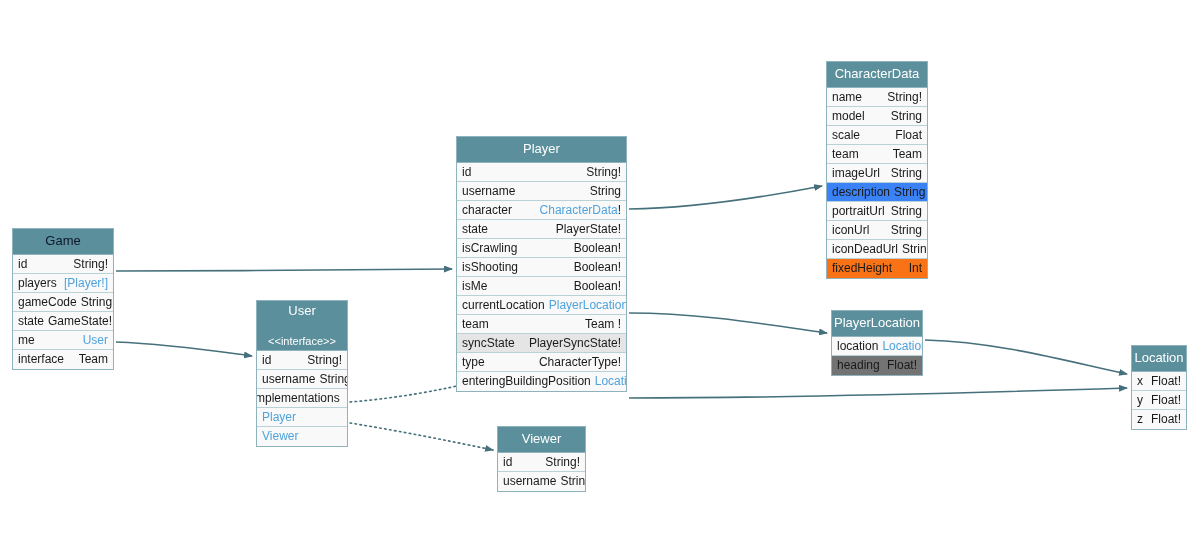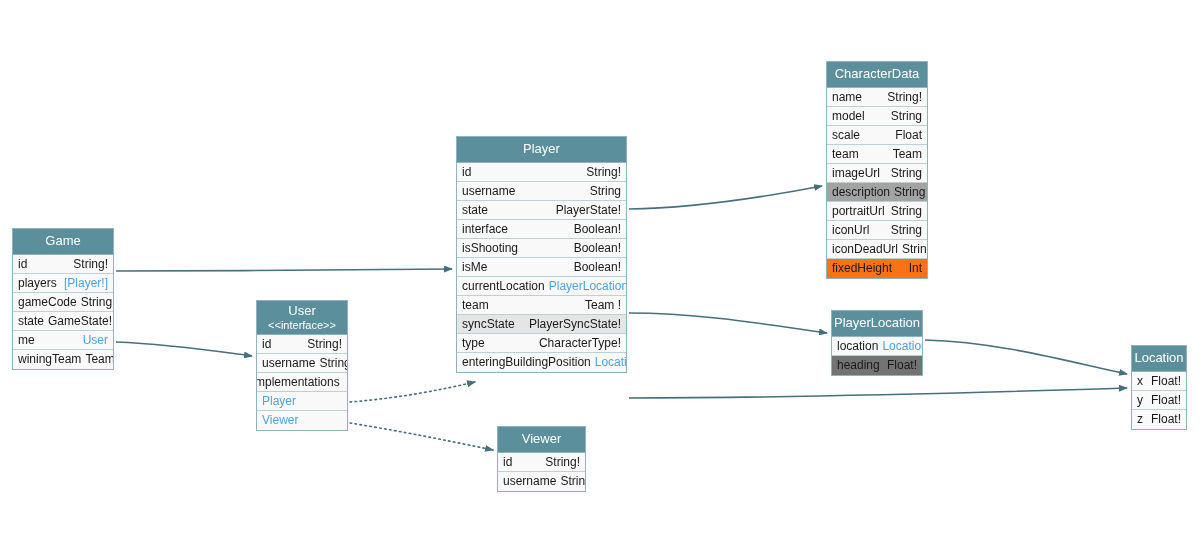--- a/index.html
+++ b/index.html
@@ -42,20 +42,21 @@
     white-space: nowrap;
     overflow: hidden;
   }
   .entity-header.two-line {
     padding: 3px 2px 2px 2px;
   }
   .entity-header .sub {
     display: block;
     font-size: 11px;
     line-height: 1.15;
+    margin-top: 16px;
   }
   .entity-header .title-main {
     display: block;
     line-height: 1.15;
   }
   .row {
     box-sizing: border-box;
     height: 19px;
     border-bottom: 1px solid #b9d2d8;
     background: #f9f9f9;
@@ -117,21 +118,21 @@
         <path d="M 629 209 C 700 208, 770 196, 822 186" fill="none" stroke="#46707b" stroke-width="1.6" marker-end="url(#arrowhead)"></path>
         <path d="M 629 313 C 700 313, 770 325, 827 333" fill="none" stroke="#46707b" stroke-width="1.6" marker-end="url(#arrowhead)"></path>
         <path d="M 629 398 C 800 398, 1000 392, 1127 388" fill="none" stroke="#46707b" stroke-width="1.6" marker-end="url(#arrowhead)"></path>
         <path d="M 925 340 C 1000 342, 1070 362, 1127 374" fill="none" stroke="#46707b" stroke-width="1.6" marker-end="url(#arrowhead)"></path>
         <path d="M 350 402 C 400 398, 440 390, 475 382" fill="none" stroke="#46707b" stroke-width="1.6" stroke-dasharray="1.6 3.4" stroke-linecap="round" marker-end="url(#arrowhead-dotted)"></path>
         <path d="M 350 423 C 400 431, 450 441, 493 450" fill="none" stroke="#46707b" stroke-width="1.6" stroke-dasharray="1.6 3.4" stroke-linecap="round" marker-end="url(#arrowhead-dotted)"></path>
       </g>
   </svg>
   <div id="entity-layer">
       <div class="entity" style="left: 12px; top: 228px; width: 102px;">
-        <div class="entity-header" style="background: rgb(91, 143, 156); color: #ffffff;">
+        <div class="entity-header" style="background: rgb(91, 143, 156); color: #0f172a;">
           <span class="title-main">Game</span>
         </div>
         <div class="row" style="border-bottom-color: rgb(185, 210, 216); background: rgb(249, 249, 249);">
           <span class="fname">id</span>
           <span class="ftype type-plain">String!</span>
         </div>
         <div class="row" style="border-bottom-color: rgb(185, 210, 216); background: rgb(249, 249, 249);">
           <span class="fname">players</span>
           <span class="ftype"><span class="type-link">[Player!]</span></span>
         </div>
@@ -141,21 +142,21 @@
         </div>
         <div class="row" style="border-bottom-color: rgb(185, 210, 216); background: rgb(249, 249, 249);">
           <span class="fname">state</span>
           <span class="ftype type-plain">GameState!</span>
         </div>
         <div class="row" style="border-bottom-color: rgb(185, 210, 216); background: rgb(249, 249, 249);">
           <span class="fname">me</span>
           <span class="ftype"><span class="type-link">User</span></span>
         </div>
         <div class="row" style="border-bottom-color: rgb(185, 210, 216); background: rgb(249, 249, 249);">
-          <span class="fname">winingTeam</span>
+          <span class="fname">interface</span>
           <span class="ftype type-plain">Team</span>
         </div>
       </div>
       <div class="entity" style="left: 256px; top: 300px; width: 92px;">
         <div class="entity-header two-line" style="background: rgb(91, 143, 156); color: rgb(255, 255, 255);">
           <span class="title-main">User</span>
           <span class="sub">&lt;&lt;interface&gt;&gt;</span>
         </div>
         <div class="row" style="border-bottom-color: rgb(185, 210, 216); background: rgb(249, 249, 249);">
           <span class="fname">id</span>
@@ -181,25 +182,29 @@
         </div>
         <div class="row" style="border-bottom-color: rgb(185, 210, 216); background: rgb(249, 249, 249);">
           <span class="fname">id</span>
           <span class="ftype type-plain">String!</span>
         </div>
         <div class="row" style="border-bottom-color: rgb(185, 210, 216); background: rgb(249, 249, 249);">
           <span class="fname">username</span>
           <span class="ftype type-plain">String</span>
         </div>
         <div class="row" style="border-bottom-color: rgb(185, 210, 216); background: rgb(249, 249, 249);">
+          <span class="fname">character</span>
+          <span class="ftype"><span class="type-link">CharacterData</span><span class="bang">!</span></span>
+        </div>
+        <div class="row" style="border-bottom-color: rgb(185, 210, 216); background: rgb(249, 249, 249);">
           <span class="fname">state</span>
           <span class="ftype type-plain">PlayerState!</span>
         </div>
         <div class="row" style="border-bottom-color: rgb(185, 210, 216); background: rgb(249, 249, 249);">
-          <span class="fname">interface</span>
+          <span class="fname">isCrawling</span>
           <span class="ftype type-plain">Boolean!</span>
         </div>
         <div class="row" style="border-bottom-color: rgb(185, 210, 216); background: rgb(249, 249, 249);">
           <span class="fname">isShooting</span>
           <span class="ftype type-plain">Boolean!</span>
         </div>
         <div class="row" style="border-bottom-color: rgb(185, 210, 216); background: rgb(249, 249, 249);">
           <span class="fname">isMe</span>
           <span class="ftype type-plain">Boolean!</span>
         </div>
@@ -254,21 +259,21 @@
           <span class="ftype type-plain">Float</span>
         </div>
         <div class="row" style="border-bottom-color: rgb(185, 210, 216); background: rgb(249, 249, 249);">
           <span class="fname">team</span>
           <span class="ftype type-plain">Team</span>
         </div>
         <div class="row" style="border-bottom-color: rgb(185, 210, 216); background: rgb(249, 249, 249);">
           <span class="fname">imageUrl</span>
           <span class="ftype type-plain">String</span>
         </div>
-        <div class="row" style="border-bottom-color: rgb(185, 210, 216); background: #a3a3a3;">
+        <div class="row" style="border-bottom-color: rgb(185, 210, 216); background: #3b82f6;">
           <span class="fname">description</span>
           <span class="ftype type-plain">String</span>
         </div>
         <div class="row" style="border-bottom-color: rgb(185, 210, 216); background: rgb(249, 249, 249);">
           <span class="fname">portraitUrl</span>
           <span class="ftype type-plain">String</span>
         </div>
         <div class="row" style="border-bottom-color: rgb(185, 210, 216); background: rgb(249, 249, 249);">
           <span class="fname">iconUrl</span>
           <span class="ftype type-plain">String</span>

